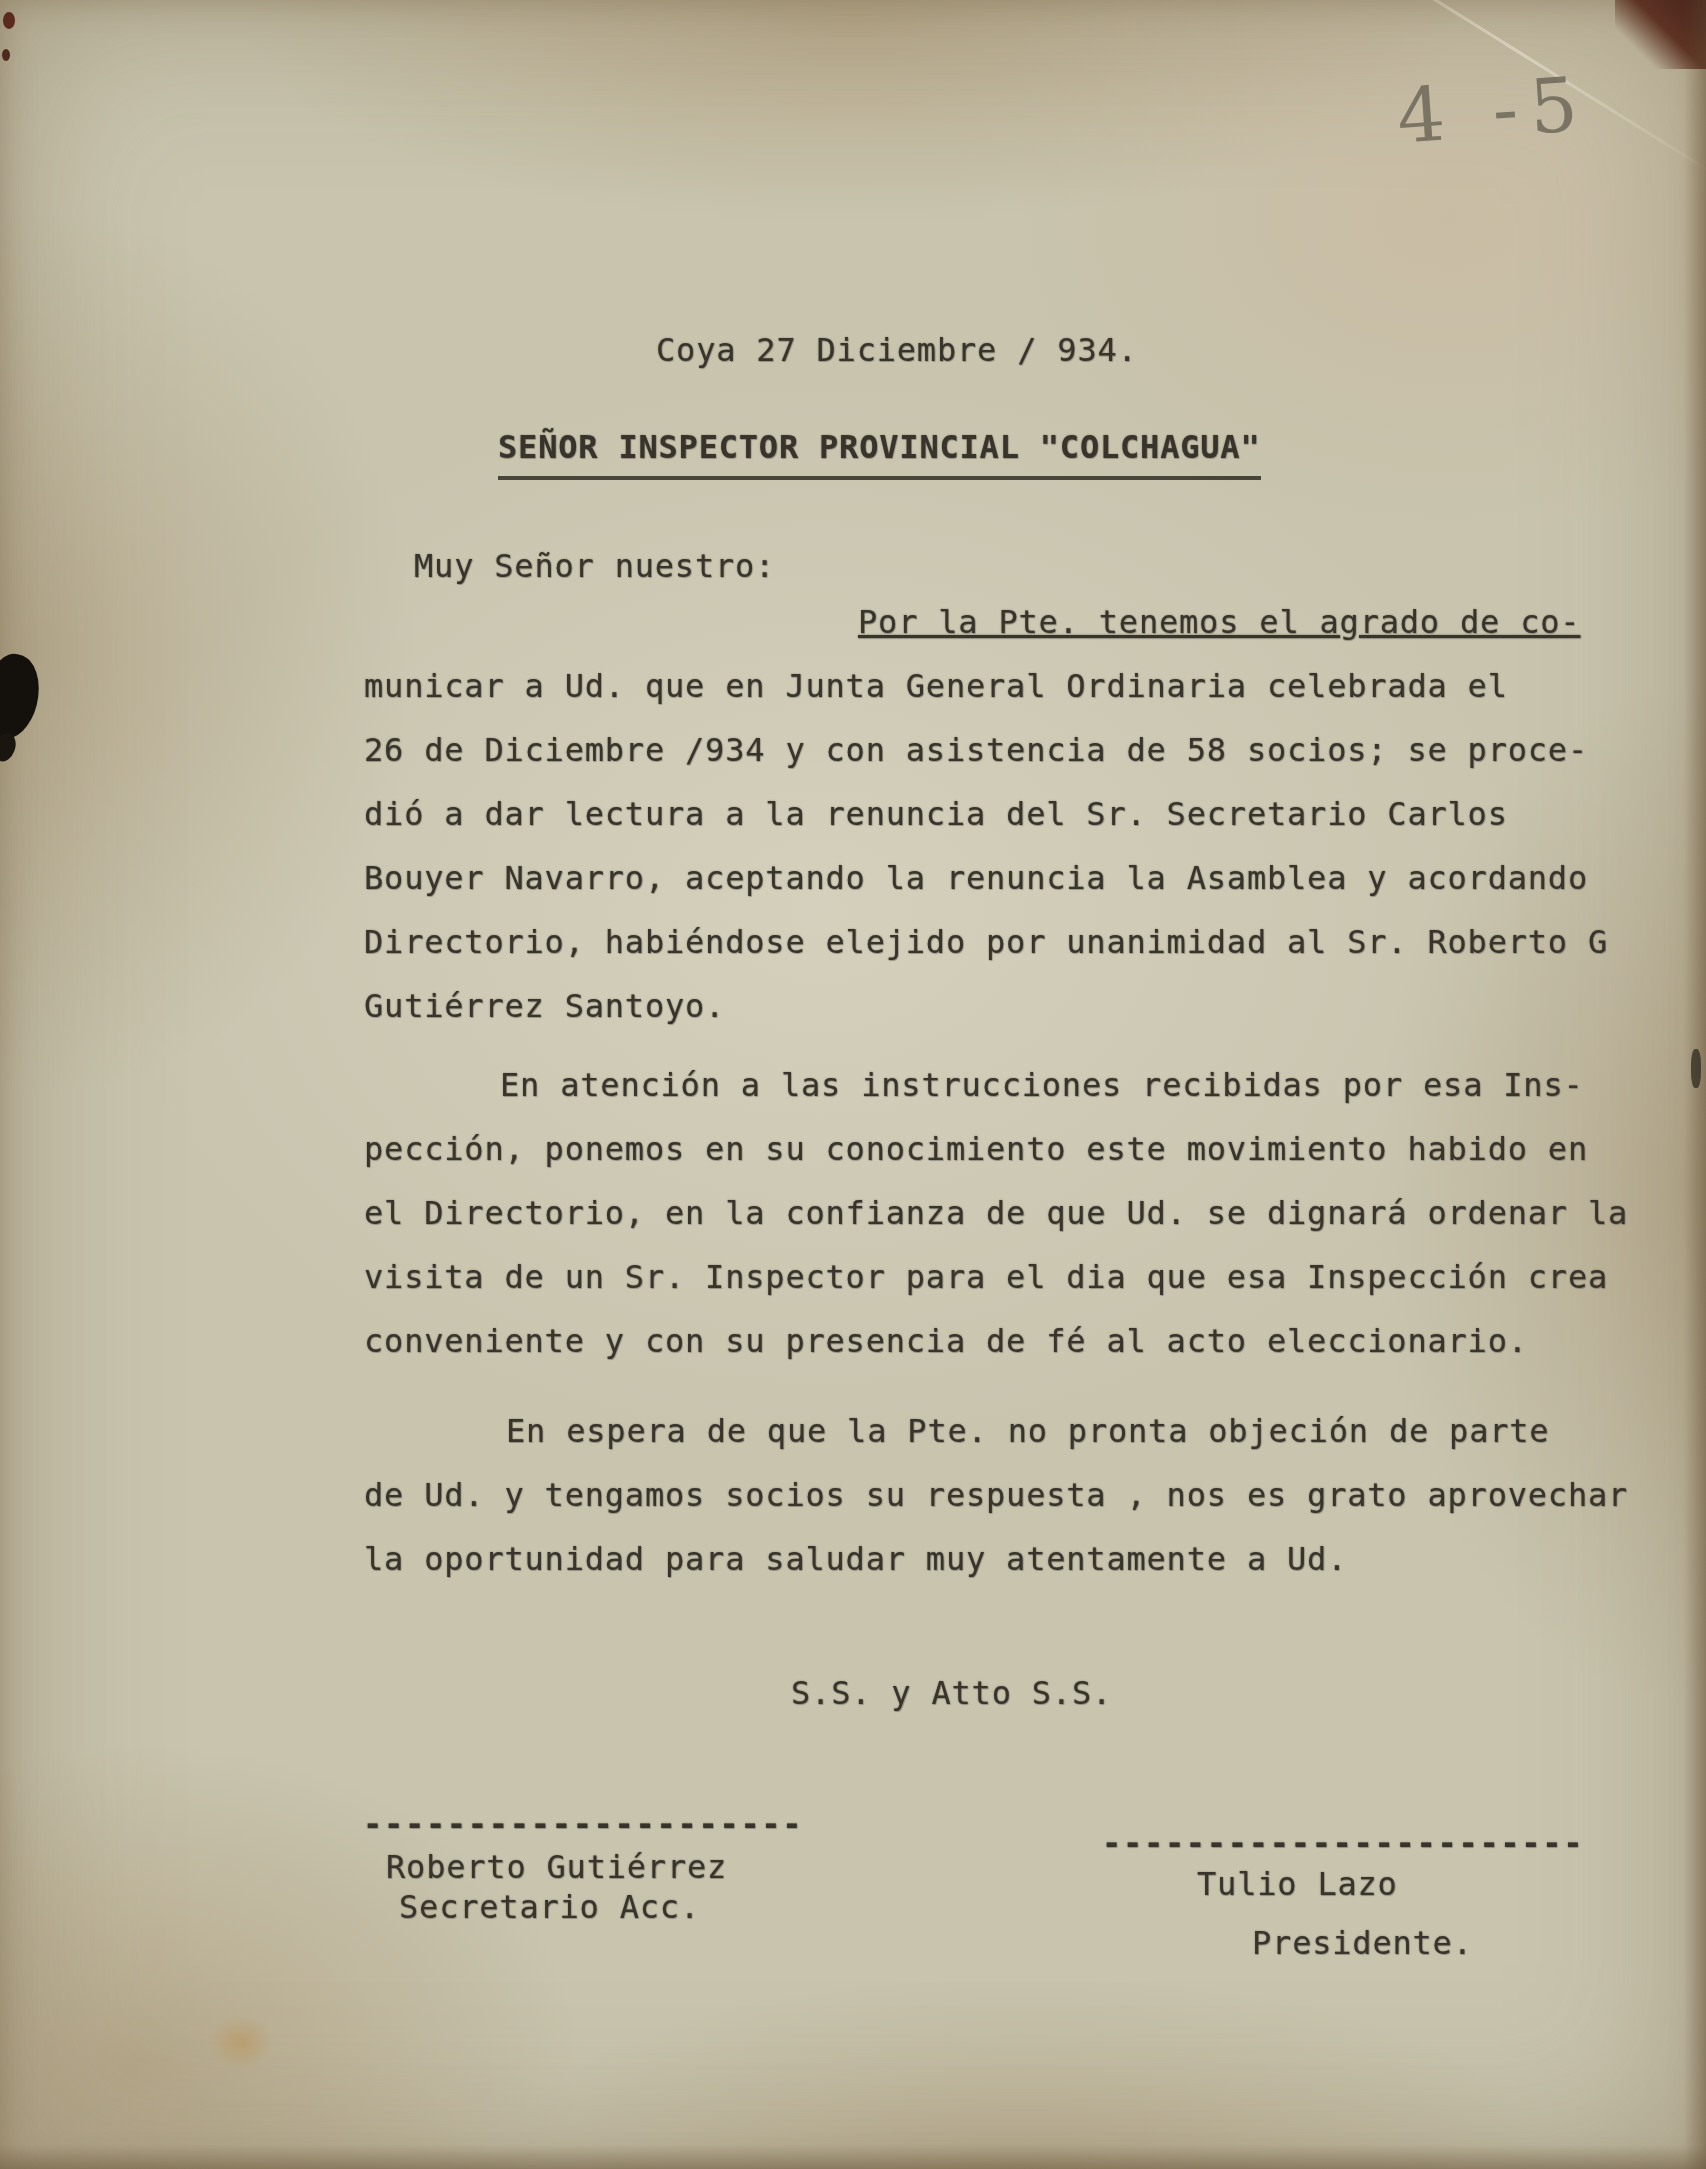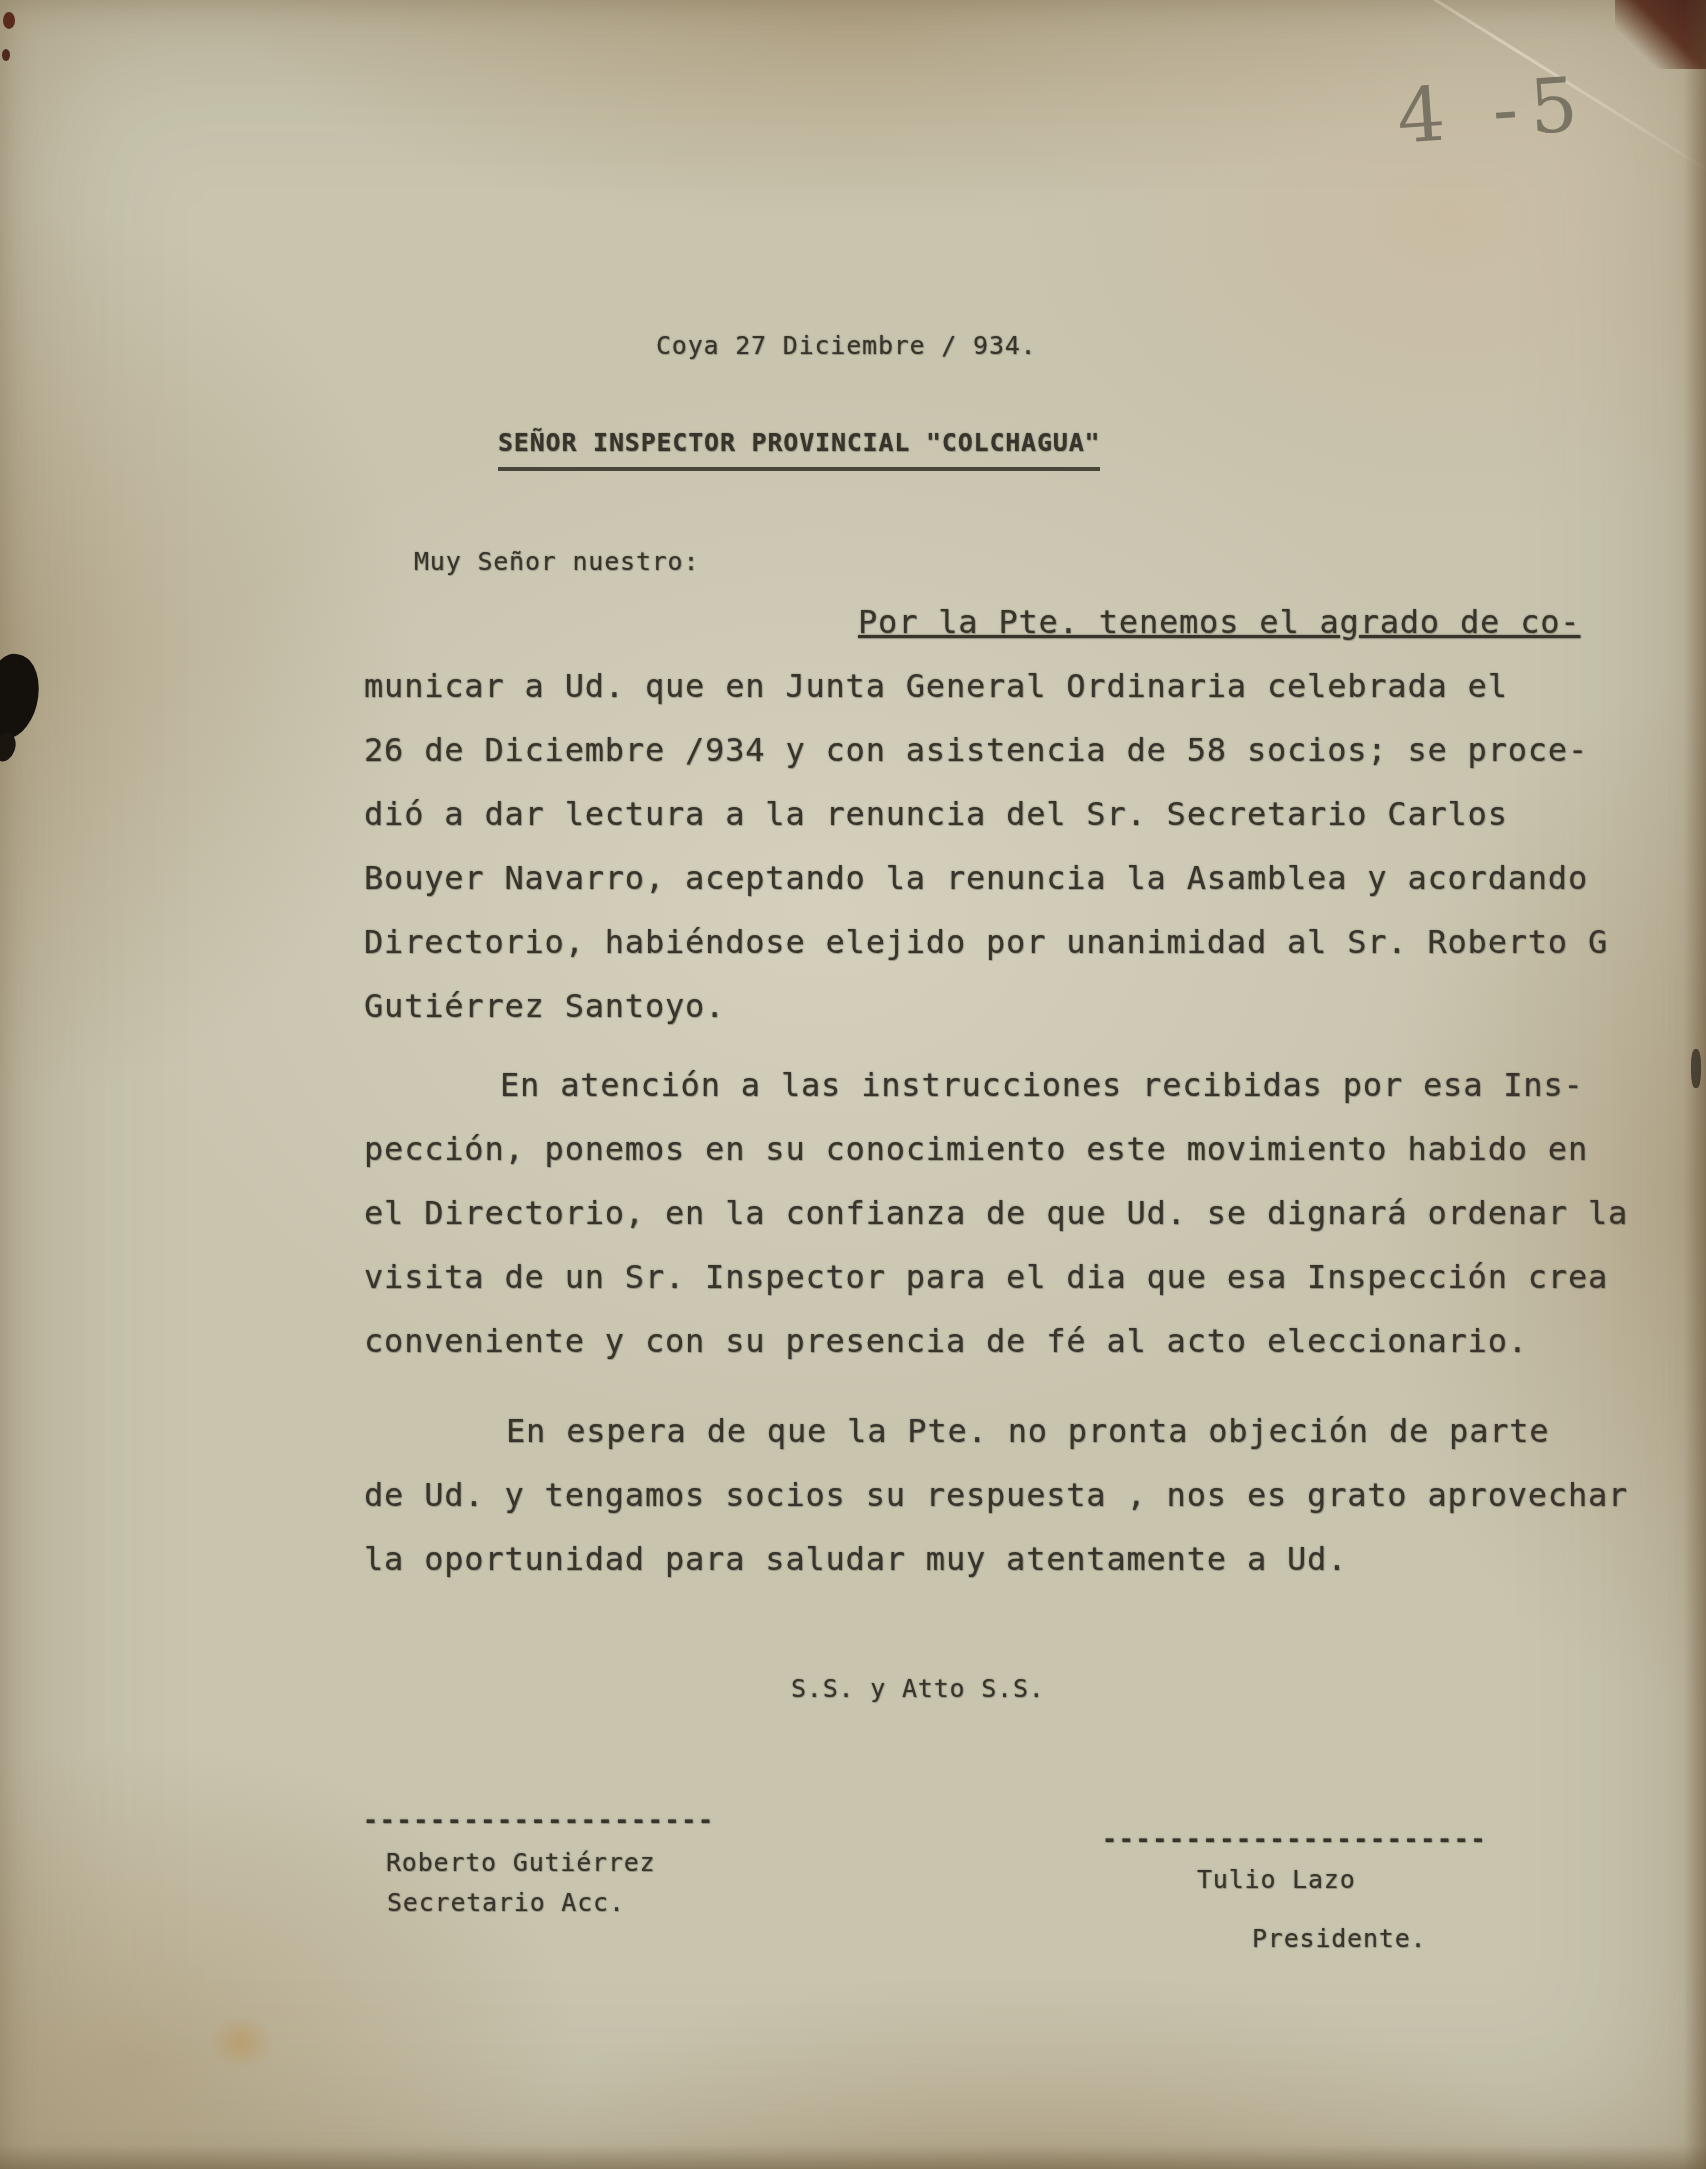--- a/index.html
+++ b/index.html
@@ -18,21 +18,21 @@
       radial-gradient(ellipse 424px 678px at 99% 55%, rgba(150,125,88,0.30), rgba(150,125,88,0) 75%),
       radial-gradient(ellipse 678px 254px at 60% 100%, rgba(160,132,92,0.28), rgba(160,132,92,0) 78%);
     box-shadow:
       inset 0 0 170px rgba(110,88,55,0.40),
       inset 0 0 34px rgba(100,80,50,0.35);
     font-family: "DejaVu Sans Mono", "Liberation Mono", monospace;
   }
   .type {
     position: absolute;
     color: #38342c;
-    font-size: 25px;
+    font-size: 32px;
     letter-spacing: 0.8px;
     white-space: pre;
     text-shadow: 0 0 1.7px rgba(56,52,44,0.55), 0.8px 0.8px 0 rgba(56,52,44,0.25);
   }
   .heading {
     font-weight: bold;
     border-bottom: 4.2px solid rgba(50,46,38,0.85);
     padding-bottom: 10.2px;
   }
   .body-block { position: absolute; left: 364px; top: 603px; width: 1297px; }
@@ -136,21 +136,21 @@
     <div class="bline indent-md2">En espera de que la Pte. no pronta objeción de parte</div>
     <div class="bline">de Ud. y tengamos socios su respuesta , nos es grato aprovechar</div>
     <div class="bline">la oportunidad para saludar muy atentamente a Ud.</div>
   </div>
 
   <div class="type" style="left:791px; top:1674px;">S.S. y Atto S.S.</div>
 
   <div>
     <div class="type sig-rule" style="left:363px; top:1805px;">---------------------</div>
     <div class="type" style="left:386px; top:1848px;text-align:center;">Roberto Gutiérrez</div>
-    <div class="type" style="left:387px; top:1888px;">Secretario Acc.</div>
+    <div class="type" style="left:399px; top:1888px;">Secretario Acc.</div>
   </div>
 
   <div>
     <div class="type sig-rule" style="left:1102px; top:1824px;">-----------------------</div>
     <div class="type" style="left:1197px; top:1865px;">Tulio Lazo</div>
     <div class="type" style="left:1252px; top:1905px;margin-top:19px;">Presidente.</div>
   </div>
 
 </div>
 

